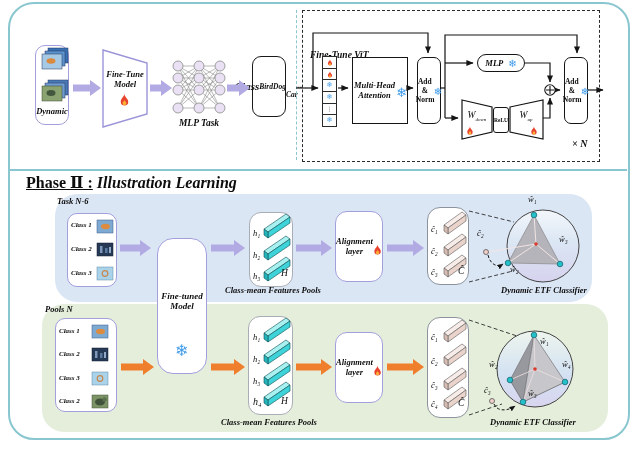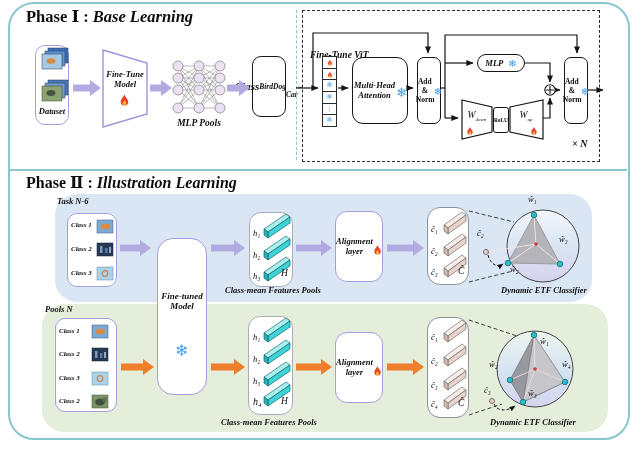--- a/index.html
+++ b/index.html
@@ -64,21 +64,21 @@
         <span class="snow" style="font-size:7px;">❄</span>
       </div>
     <div class="tcell">
         <span style="font-size:6px;color:#444;">⋮</span>
       </div>
     <div class="tcell">
         <span class="snow" style="font-size:7px;">❄</span>
       </div>
   </div>
 
-  <div class="kbox abs flexc" style="left:352px;top:57px;width:56px;height:67px;border-radius:11px;">
+  <div class="kbox abs flexc" style="left:352px;top:57px;width:56px;height:67px;border-radius:0;">
     <div class="bi ctr lbl" style="font-size:8.5px;width:48px;">Multi-Head Attention</div>
     <div class="snow" style="font-size:13px;margin-top:3px;">❄</div>
   </div>
 
   <div class="kbox abs flexc" style="left:417px;top:57px;width:24px;height:67px;border-radius:7px;">
     <div class="b ctr" style="font-size:7.5px;line-height:1.2;width:18px;">Add &amp; Norm</div>
     <div class="snow" style="font-size:10px;margin-top:2px;">❄</div>
   </div>
 
   <div class="kbox abs" style="left:477px;top:54px;width:48px;height:18px;border-radius:9px;display:flex;align-items:center;justify-content:center;gap:5px;">
@@ -95,21 +95,21 @@
   </div>
 
   <div class="kbox abs flexc" style="left:564px;top:57px;width:24px;height:67px;border-radius:7px;">
     <div class="b ctr" style="font-size:7.5px;line-height:1.2;width:18px;">Add &amp; Norm</div>
     <div class="snow" style="font-size:10px;margin-top:2px;">❄</div>
   </div>
 
   <div class="wbox abs" style="left:67px;top:213px;width:50px;height:74px;border-radius:10px;"></div>
   <div class="wbox abs" style="left:55px;top:318px;width:62px;height:94px;border-radius:10px;"></div>
 
-  <div class="wbox abs" style="left:157px;top:238px;width:50px;height:157px;border-radius:16px;">
+  <div class="wbox abs" style="left:157px;top:238px;width:50px;height:136px;border-radius:16px;">
     <div class="abs bi ctr lbl" style="left:0;top:52px;width:100%;font-size:9px;">Fine-tuned Model</div>
     <div class="abs snow ctr" style="left:0;top:102px;width:100%;font-size:16px;">❄</div>
   </div>
 
   <div class="abs" style="left:249px;top:212px;width:44px;height:75px;background:#fff;border:1px solid #a9adb5;border-radius:12px;box-sizing:border-box;"></div>
   <div class="abs" style="left:248px;top:316px;width:45px;height:99px;background:#fff;border:1px solid #a9adb5;border-radius:12px;box-sizing:border-box;"></div>
 
   <div class="wbox abs flexc" style="left:335px;top:211px;width:48px;height:71px;border-radius:12px;">
     <div class="bi ctr lbl" style="font-size:8.5px;width:40px;">Alignment layer</div>
     <svg width="12" height="16" viewBox="0 0 20 26" style="margin-top:4px;">
@@ -351,34 +351,31 @@
         <circle cx="534" cy="335" r="2.8"></circle>
           <circle cx="510" cy="380" r="2.8"></circle>
           <circle cx="565" cy="382" r="2.8"></circle>
           <circle cx="523" cy="402" r="2.8"></circle>
       </g>
       <circle cx="492" cy="401" r="2.5" fill="#f0cfc8" stroke="#555" stroke-width="0.8"></circle>
       <path d="M494 404C497 411 506 412 515 406" fill="none" stroke="#141414" stroke-width="1" stroke-dasharray="3 2" marker-end="url(#ah)"></path>
     </g>
   </svg>
 
-  <div class="abs" style="left:26px;top:7px;white-space:nowrap;">
-    <span class="b" style="font-size:16.5px;margin-right:4px;">Phase Ⅰ :</span><span class="bi" style="font-size:16.5px;">Base Learning</span>
-  </div>
   <div class="abs" style="left:26px;top:173px;white-space:nowrap;">
-    <span class="b" style="font-size:16px;margin-right:4px;">Phase Ⅱ :</span><span class="bi" style="font-size:16px;">Illustration Learning</span>
-  </div>
-
-  <div class="abs bi ctr" style="left:35px;top:106px;width:34px;font-size:8.5px;">Dataset</div>
+    <span class="b" style="font-size:16px;margin-right:4px;text-decoration:underline;">Phase Ⅱ :</span><span class="bi" style="font-size:16px;">Illustration Learning</span>
+  </div>
+
+  <div class="abs bi ctr" style="left:35px;top:106px;width:34px;font-size:8.5px;">Dynamic</div>
   <div class="abs bi ctr lbl" style="left:104px;top:70px;width:42px;font-size:8.5px;">Fine-Tune Model</div>
   <svg class="abs" style="left:119px;top:92px;" width="11" height="14" viewBox="0 0 20 26">
       <path d="M10 1C11.5 8 3 11 3 18a7 7 0 0 0 14 0C17 12 8.5 9 10 1Z" fill="#e8432e"></path>
       <path d="M10 13c.9 4-3.5 5-3.5 8a3.5 3.5 0 0 0 7 0c0-3-4.4-4-3.5-8Z" fill="#f9b234"></path>
     </svg>
-  <div class="abs bi ctr" style="left:170px;top:118px;width:58px;font-size:9.5px;">MLP Pools</div>
+  <div class="abs bi ctr" style="left:170px;top:118px;width:58px;font-size:9.5px;">MLP Task</div>
 
   <div class="abs it ctr" style="left:462px;top:110px;width:30px;font-size:9.5px;">
     <span>W</span><sub style="font-size:5px;">down</sub>
   </div>
   <svg class="abs" style="left:466px;top:125px;" width="8" height="10" viewBox="0 0 20 26">
       <path d="M10 1C11.5 8 3 11 3 18a7 7 0 0 0 14 0C17 12 8.5 9 10 1Z" fill="#e8432e"></path>
       <path d="M10 13c.9 4-3.5 5-3.5 8a3.5 3.5 0 0 0 7 0c0-3-4.4-4-3.5-8Z" fill="#f9b234"></path>
     </svg>
   <div class="abs it ctr" style="left:511px;top:110px;width:30px;font-size:9.5px;">
     <span>W</span><sub style="font-size:5px;">up</sub>

